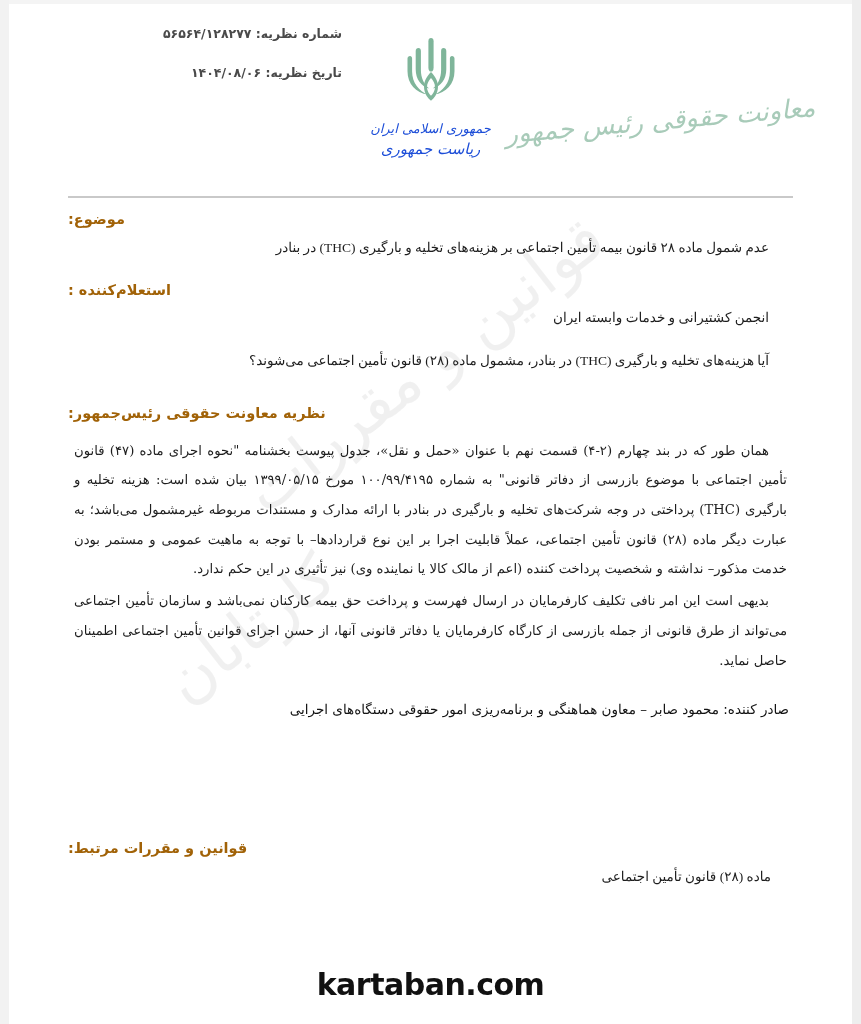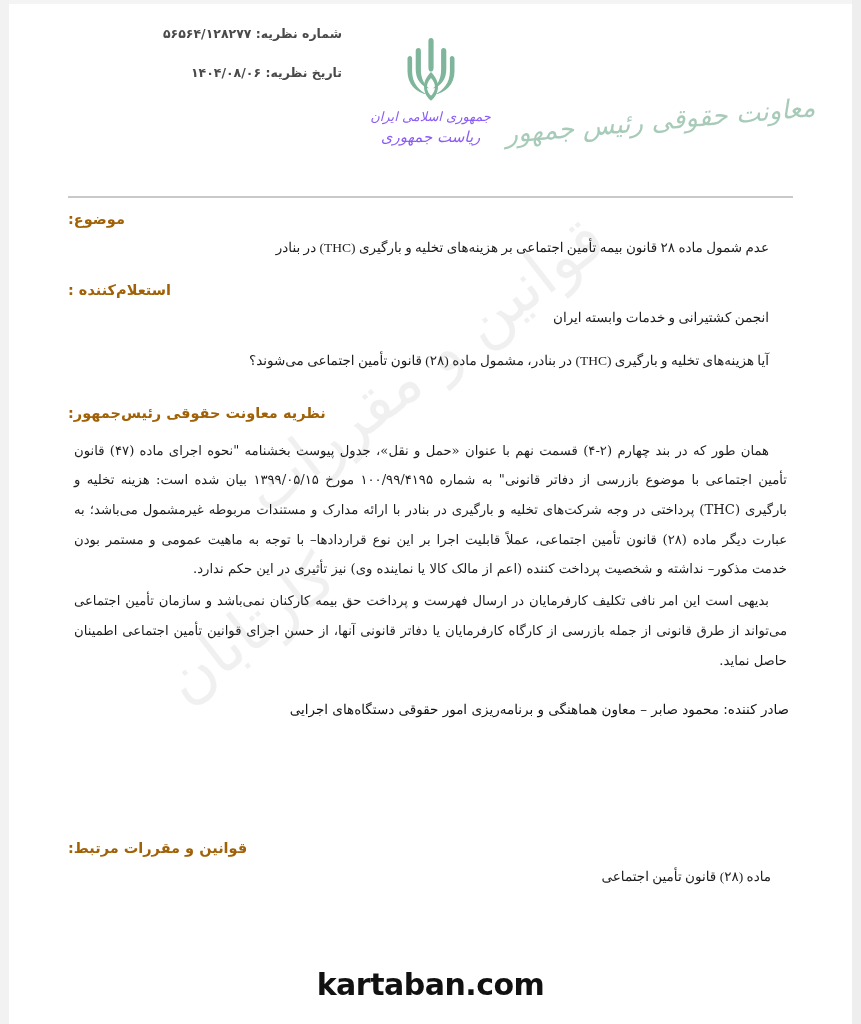--- a/index.html
+++ b/index.html
@@ -90,22 +90,22 @@
   .emblem-block {
     position: absolute;
     top: 34px;
     left: 50%;
     transform: translateX(-50%);
     width: 190px;
     text-align: center;
   }
   .emblem-svg { display: block; margin: 0 auto; }
   .emblem-caption {
-    margin-top: 6px;
-    color: #8b5cf6;
+    margin-top: 18px;
+    color: #1d4ed8;
     font-size: 13px;
     line-height: 1.45;
     font-family: "DejaVu Serif", "Liberation Serif", serif;
     font-style: italic;
     letter-spacing: .5px;
   }
   .emblem-caption .l2 { font-size: 15px; }
 
   .dept-title {
     position: absolute;

